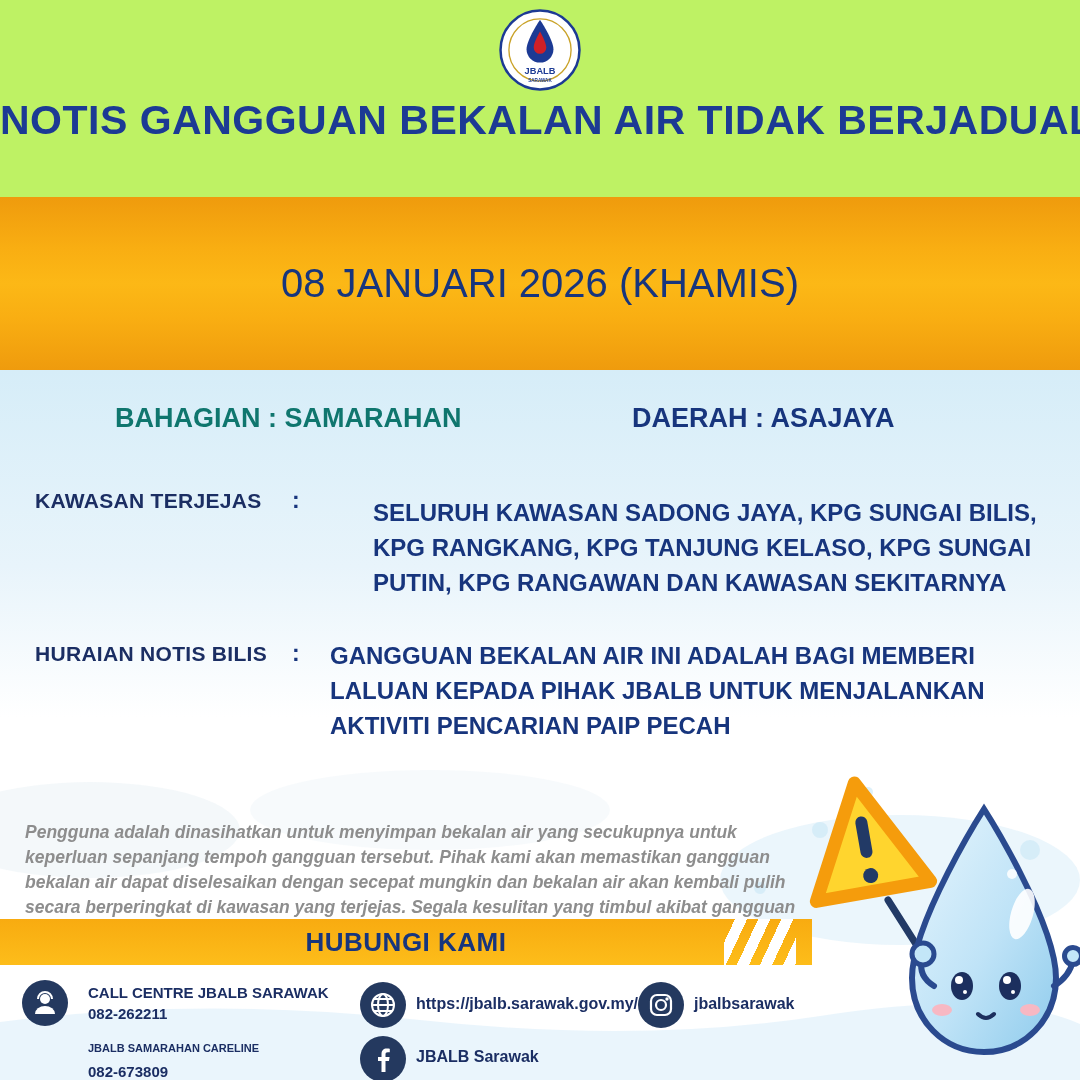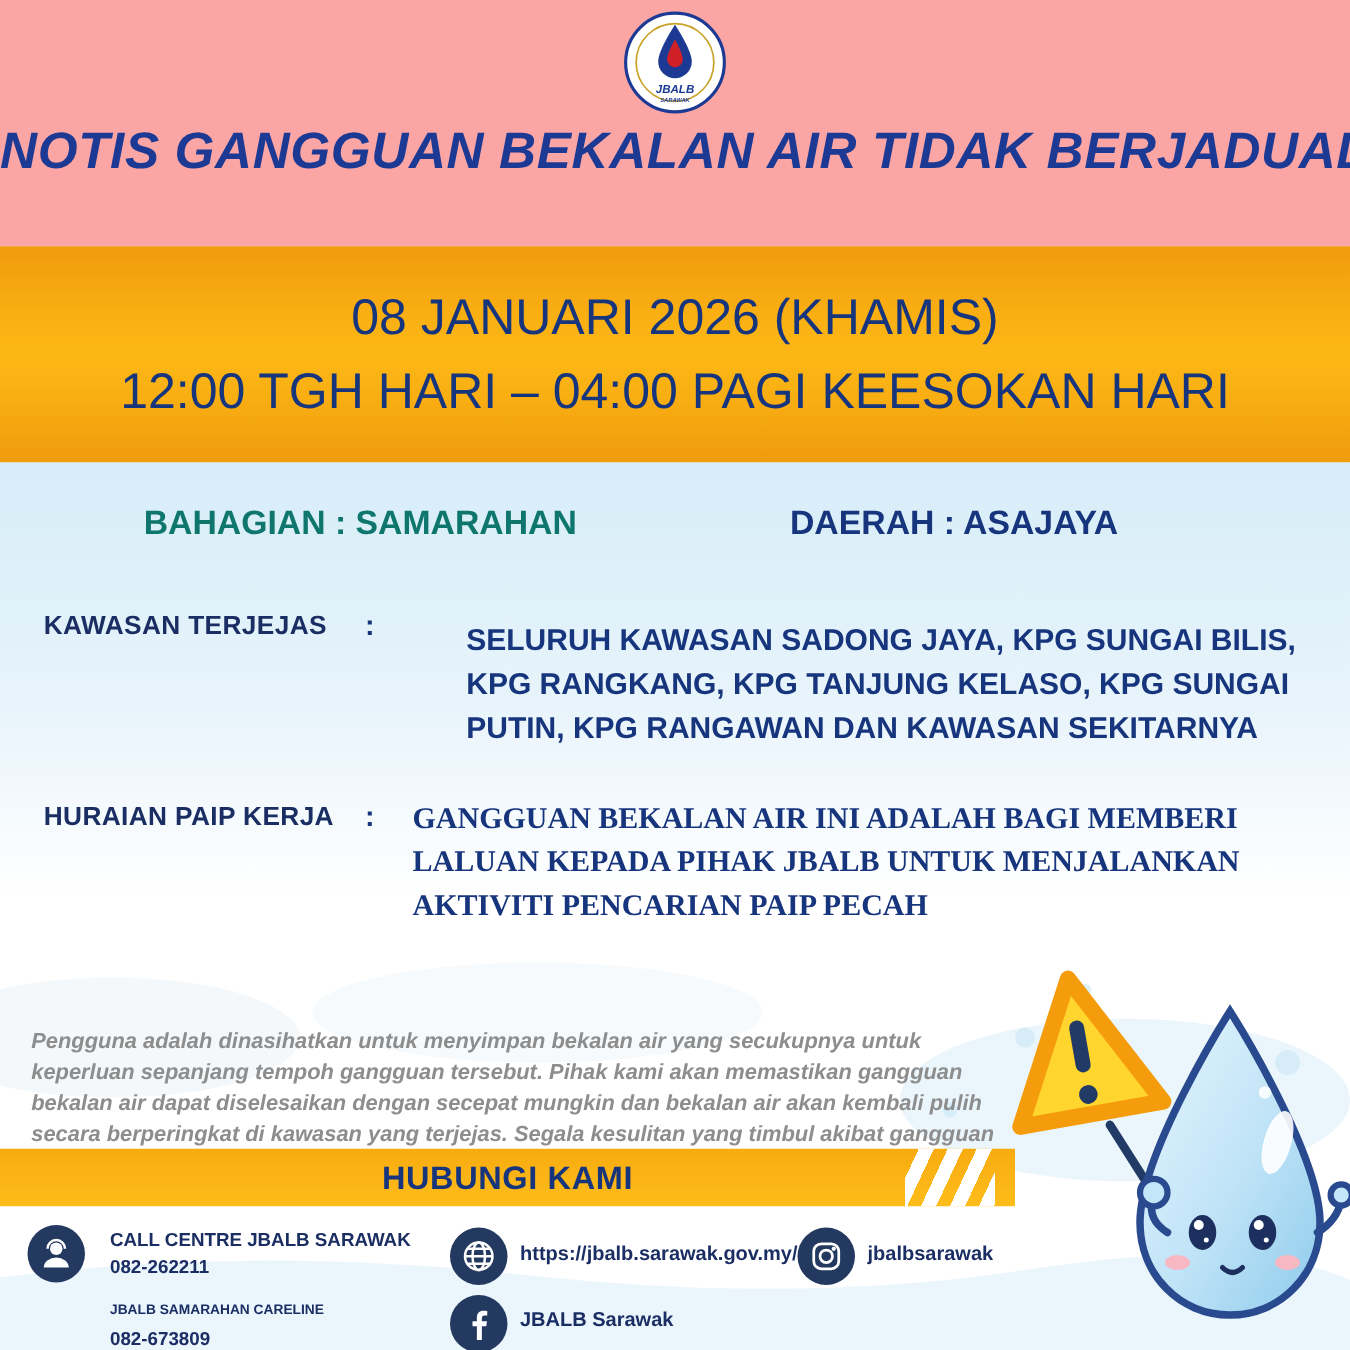--- a/index.html
+++ b/index.html
@@ -2,21 +2,21 @@
 <html><head>
 <meta charset="utf-8">
 <style>
   html,body{margin:0;padding:0;background:#e9e9e9;}
   .poster{
     position:relative;width:1080px;height:1080px;margin:0 auto;
     background:#ffffff;overflow:hidden;
     font-family:"Liberation Sans", sans-serif;
   }
   
-  .header{position:absolute;top:0;left:0;width:100%;height:197px;background:#fca5a5;font-style:italic;}
+  .header{position:absolute;top:0;left:0;width:100%;height:197px;background:#bef264;}
   .logo{position:absolute;top:8px;left:498px;width:84px;height:84px;}
   .title{
     position:absolute;top:97px;left:0;width:100%;text-align:center;
     font-size:41px;font-weight:700;color:#1c3a94;letter-spacing:.5px;white-space:nowrap;
   }
   
   .banner{
     position:absolute;top:197px;left:0;width:100%;height:173px;
     background:linear-gradient(180deg,#ef9b0d 0%,#f9ae12 30%,#fcb816 50%,#f9ae12 70%,#ef9b0d 100%);
     display:flex;flex-direction:column;align-items:center;justify-content:center;gap:14px;
@@ -32,21 +32,21 @@
   .bahagian{position:absolute;top:403px;left:115px;font-size:27px;font-weight:700;color:#0f766e;}
   .daerah{position:absolute;top:403px;left:632px;font-size:27px;font-weight:700;color:#17357d;}
   .kv-label{position:absolute;font-size:21px;font-weight:700;color:#1b2e63;letter-spacing:.3px;}
   .kv-colon{position:absolute;font-size:23px;font-weight:700;color:#17357d;}
   .kv-value{position:absolute;width:715px;font-size:24px;line-height:35px;font-weight:700;color:#17357d;}
   .kawasan-label{top:489px;left:35px;}
   .kawasan-colon{top:487px;left:292px;}
   .kawasan-value{top:495px;left:330px;margin-left:43px;}
   .huraian-label{top:642px;left:35px;}
   .huraian-colon{top:640px;left:292px;}
-  .huraian-value{top:638px;left:330px;font-family:Liberation Serif, serif;}
+  .huraian-value{top:638px;left:330px;}
   .advisory{
     position:absolute;top:820px;left:25px;width:772px;
     font-size:17.5px;line-height:25px;color:#8d8d8d;font-style:italic;font-weight:700;
   }
   
   .contact-bar{
     position:absolute;top:919px;left:0;width:812px;height:46px;
     background:linear-gradient(180deg,#f8ab10,#fdbd1a);
     display:flex;align-items:center;justify-content:center;
   }
@@ -89,21 +89,20 @@
         <path d="M50 28 C50 28 42.5 41 42.5 47 a7.5 7.5 0 0 0 15 0 C57.5 41 50 28 50 28 Z" fill="#cf2027"></path>
         <text x="50" y="79" text-anchor="middle" font-size="11" font-weight="bold" fill="#1c3a94">JBALB</text>
         <text x="50" y="88" text-anchor="middle" font-size="5.5" font-weight="bold" fill="#1c3a94">SARAWAK</text>
       </svg>
     </div>
     <div class="title">NOTIS GANGGUAN BEKALAN AIR TIDAK BERJADUAL</div>
   </div>
 
   <div class="banner">
     <div class="banner-line">08 JANUARI 2026 (KHAMIS)</div>
-    <div class="banner-line">12:00 TGH HARI – 04:00 PAGI KEESOKAN HARI</div>
   </div>
 
   <div class="main-bg"></div>
 
   <svg class="splash" width="1080" height="310" viewBox="0 0 1080 310">
     <ellipse cx="90" cy="60" rx="150" ry="48" fill="#dfeaf1" opacity="0.35"></ellipse>
     <ellipse cx="430" cy="40" rx="180" ry="40" fill="#e3eef5" opacity="0.3"></ellipse>
     <ellipse cx="900" cy="110" rx="180" ry="65" fill="#d8edf9" opacity="0.5"></ellipse>
     <path d="M0 252 Q 200 226 420 250 T 820 246 T 1080 254 L1080 310 L0 310 Z" fill="#d8edf9" opacity="0.55"></path>
     <circle cx="820" cy="60" r="8" fill="#cfe9f7" opacity="0.75"></circle>
@@ -112,21 +111,21 @@
     <circle cx="868" cy="22" r="5" fill="#cfe9f7" opacity="0.7"></circle>
   </svg>
 
   <div class="bahagian">BAHAGIAN : SAMARAHAN</div>
   <div class="daerah">DAERAH : ASAJAYA</div>
 
   <div class="kv-label kawasan-label">KAWASAN TERJEJAS</div>
   <div class="kv-colon kawasan-colon">:</div>
   <div class="kv-value kawasan-value">SELURUH KAWASAN SADONG JAYA, KPG SUNGAI BILIS, KPG RANGKANG, KPG TANJUNG KELASO, KPG SUNGAI PUTIN, KPG RANGAWAN DAN KAWASAN SEKITARNYA</div>
 
-  <div class="kv-label huraian-label">HURAIAN PAIP KERJA</div>
+  <div class="kv-label huraian-label">HURAIAN NOTIS BILIS</div>
   <div class="kv-colon huraian-colon">:</div>
   <div class="kv-value huraian-value">GANGGUAN BEKALAN AIR INI ADALAH BAGI MEMBERI LALUAN KEPADA PIHAK JBALB UNTUK MENJALANKAN AKTIVITI PENCARIAN PAIP PECAH</div>
 
   <div class="advisory">Pengguna adalah dinasihatkan untuk menyimpan bekalan air yang secukupnya untuk keperluan sepanjang tempoh gangguan tersebut. Pihak kami akan memastikan gangguan bekalan air dapat diselesaikan dengan secepat mungkin dan bekalan air akan kembali pulih secara berperingkat di kawasan yang terjejas. Segala kesulitan yang timbul akibat gangguan ini adalah sangat dikesali.</div>
 
   <div class="contact-bar">
     <span class="contact-bar-title">HUBUNGI KAMI</span>
     <span class="stripes"></span>
   </div>
 

